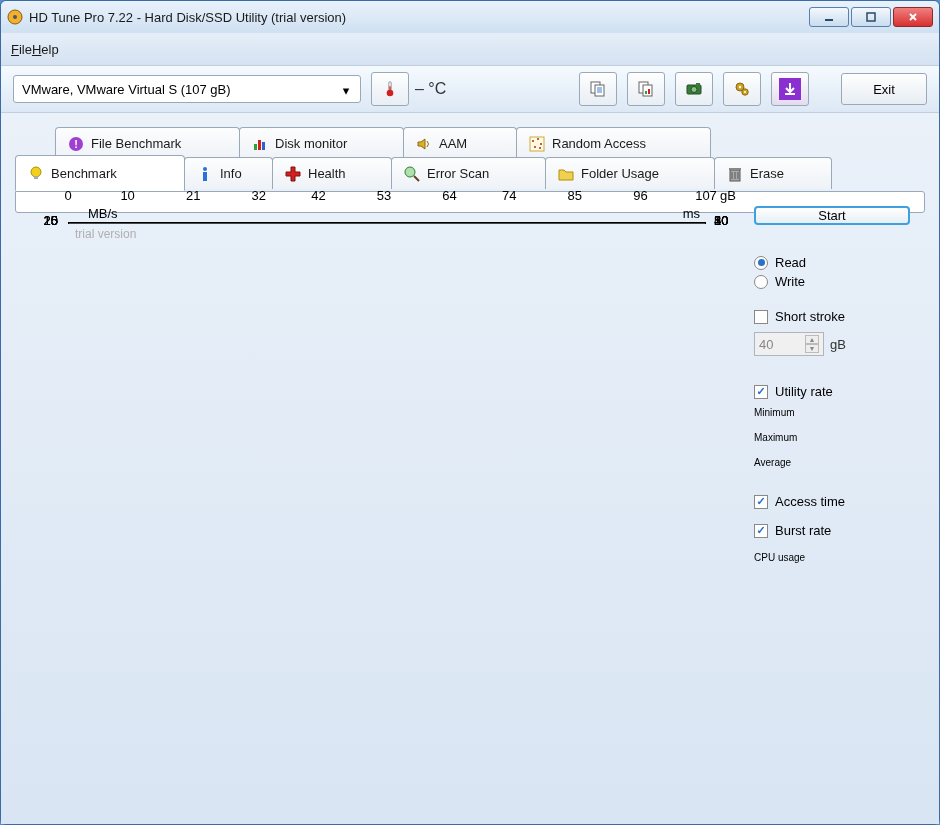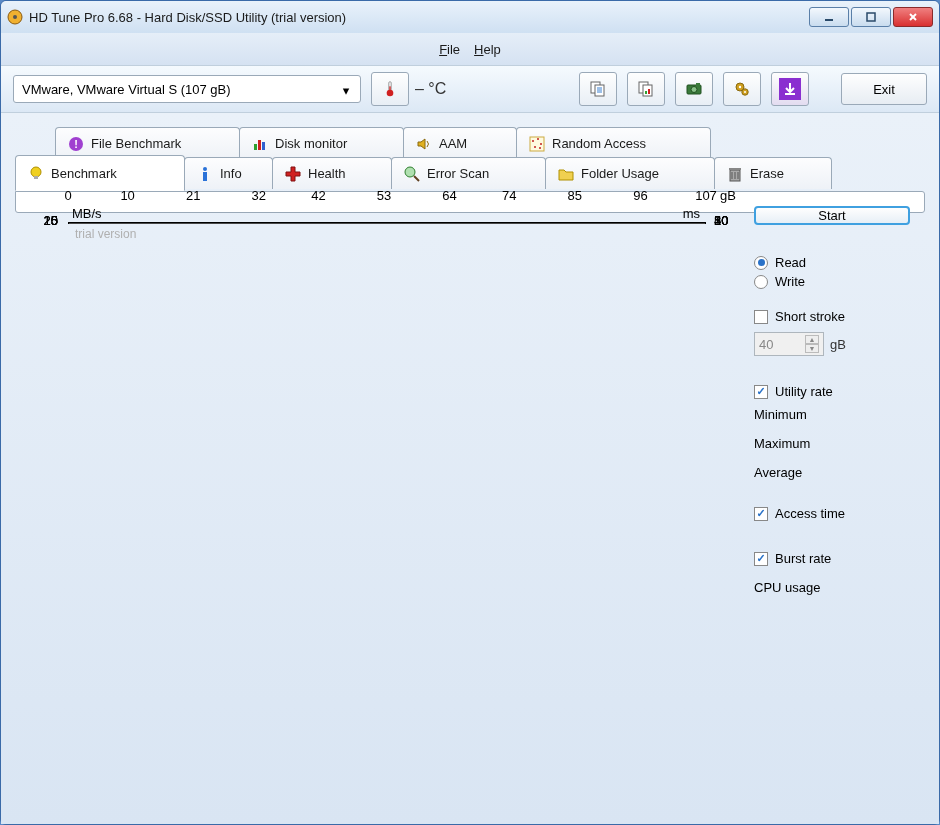--- a/index.html
+++ b/index.html
@@ -42,24 +42,23 @@
     font-size: 10px;
   }
   .win-btn.close { background: linear-gradient(#f08080,#d93030); border-color:#8a2a2a; color:#fff; font-weight:bold; }
   .win-btn.close svg { stroke:#fff; }
   
   .menubar {
     height: 24px;
     background: linear-gradient(#e5eef8,#d5e2f2);
     display: flex; align-items: center;
     padding: 16px 10px;
-    gap: 14px;
+    gap: 0;
     font-size: 13px;
     color: #1a1a1a;
-    justify-content: center;
   }
   .menubar .menu-item span.underline { text-decoration: underline; }
   
   .toolbar {
     height: 48px;
     background: linear-gradient(#f5fafe,#dce8f5);
     border-top: 1px solid #c0cfdd;
     border-bottom: 1px solid #c0cfdd;
     display: flex;
     align-items: center;
@@ -142,21 +141,21 @@
     border-radius: 0 3px 3px 3px;
     padding: 14px 14px 6px 14px;
     display: flex;
   }
   
   .chart-zone {
     flex: 1;
     position: relative;
     padding: 4px 30px 6px 34px;
   }
-  .y-left-label { position:absolute; left:42px; top:0; font-size:13px; }
+  .y-left-label { position:absolute; left:58px; top:0; font-size:13px; }
   .y-right-label { position:absolute; right:40px; top:0; font-size:13px; text-align:right;}
   .y-left-ticks { position:absolute; left:0; top:14px; bottom:36px; width:32px; }
   .y-right-ticks { position:absolute; right:0; top:14px; bottom:36px; width:30px; }
   .tick-l, .tick-r { position:absolute; font-size:13px; }
   .tick-l { right:4px; text-align:right; transform: translateY(-50%); }
   .tick-r { left:4px; transform: translateY(-50%); }
   .plot {
     position:absolute; left:38px; right:34px; top:16px; bottom:36px;
     background: linear-gradient(#383838, #070707);
     border: 1px solid #000;
@@ -198,36 +197,36 @@
   .spin {
     display:flex; align-items:center; gap:6px; margin: 4px 0 8px 0;
   }
   .spin-input {
     width:70px; height:24px; border:1px solid #aeb6bd; background:#f0f0f0;
     display:flex; align-items:center; justify-content:space-between; padding:0 4px;
     color:#888; font-size:13px;
   }
   .spin-ctrl { display:flex; flex-direction:column; }
   .spin-ctrl div { width:14px; height:9px; border:1px solid #bbb; background:#eee; font-size:7px; text-align:center; line-height:7px; color:#888;}
-  .field-label { font-size:13px; margin-top:4px;}
+  .field-label { font-size:10px; margin-top:4px;}
   .field-box { height:20px; background:#000; margin-top:2px; }
   .unit { font-size:13px; color:#333; }
   .icon16 { width:16px; height:16px; display:inline-block; }
 </style>
 </head>
 <body>
 
 <div class="window">
 
   <div class="titlebar">
     <svg class="app-icon" viewBox="0 0 16 16">
         <circle cx="8" cy="8" r="7" fill="#f0b030" stroke="#8a5a10"></circle>
         <circle cx="8" cy="8" r="2" fill="#555"></circle>
       </svg>
-    <div class="title">HD Tune Pro 6.68 - Hard Disk/SSD Utility (trial version)</div>
+    <div class="title">HD Tune Pro 7.22 - Hard Disk/SSD Utility (trial version)</div>
     <div class="win-controls">
       <div class="win-btn">
           <svg width="12" height="12" viewBox="0 0 12 12">
             <line x1="2" y1="9" x2="10" y2="9" stroke="#2a4a6a" stroke-width="2"></line>
           </svg>
         </div>
       <div class="win-btn">
           <svg width="12" height="12" viewBox="0 0 12 12">
             <rect x="2" y="2" width="8" height="8" fill="none" stroke="#2a4a6a" stroke-width="1.5"></rect>
           </svg>
@@ -498,21 +497,21 @@
           <div class="field-label">Maximum</div>
           <div class="field-box"></div>
           <div class="field-label">Average</div>
           <div class="field-box"></div>
           <div class="hr"></div>
           <div class="check-row">
               <span class="cbox checked"></span>
               <span>Access time</span>
             </div>
           <div class="field-box"></div>
-          <div class="check-row" style="margin-top:20px">
+          <div class="check-row" style="margin-top:4px">
               <span class="cbox checked"></span>
               <span>Burst rate</span>
             </div>
           <div class="field-box"></div>
           <div class="field-label">CPU usage</div>
           <div class="field-box"></div>
         </div>
       </div>
     </div>
   </div>

